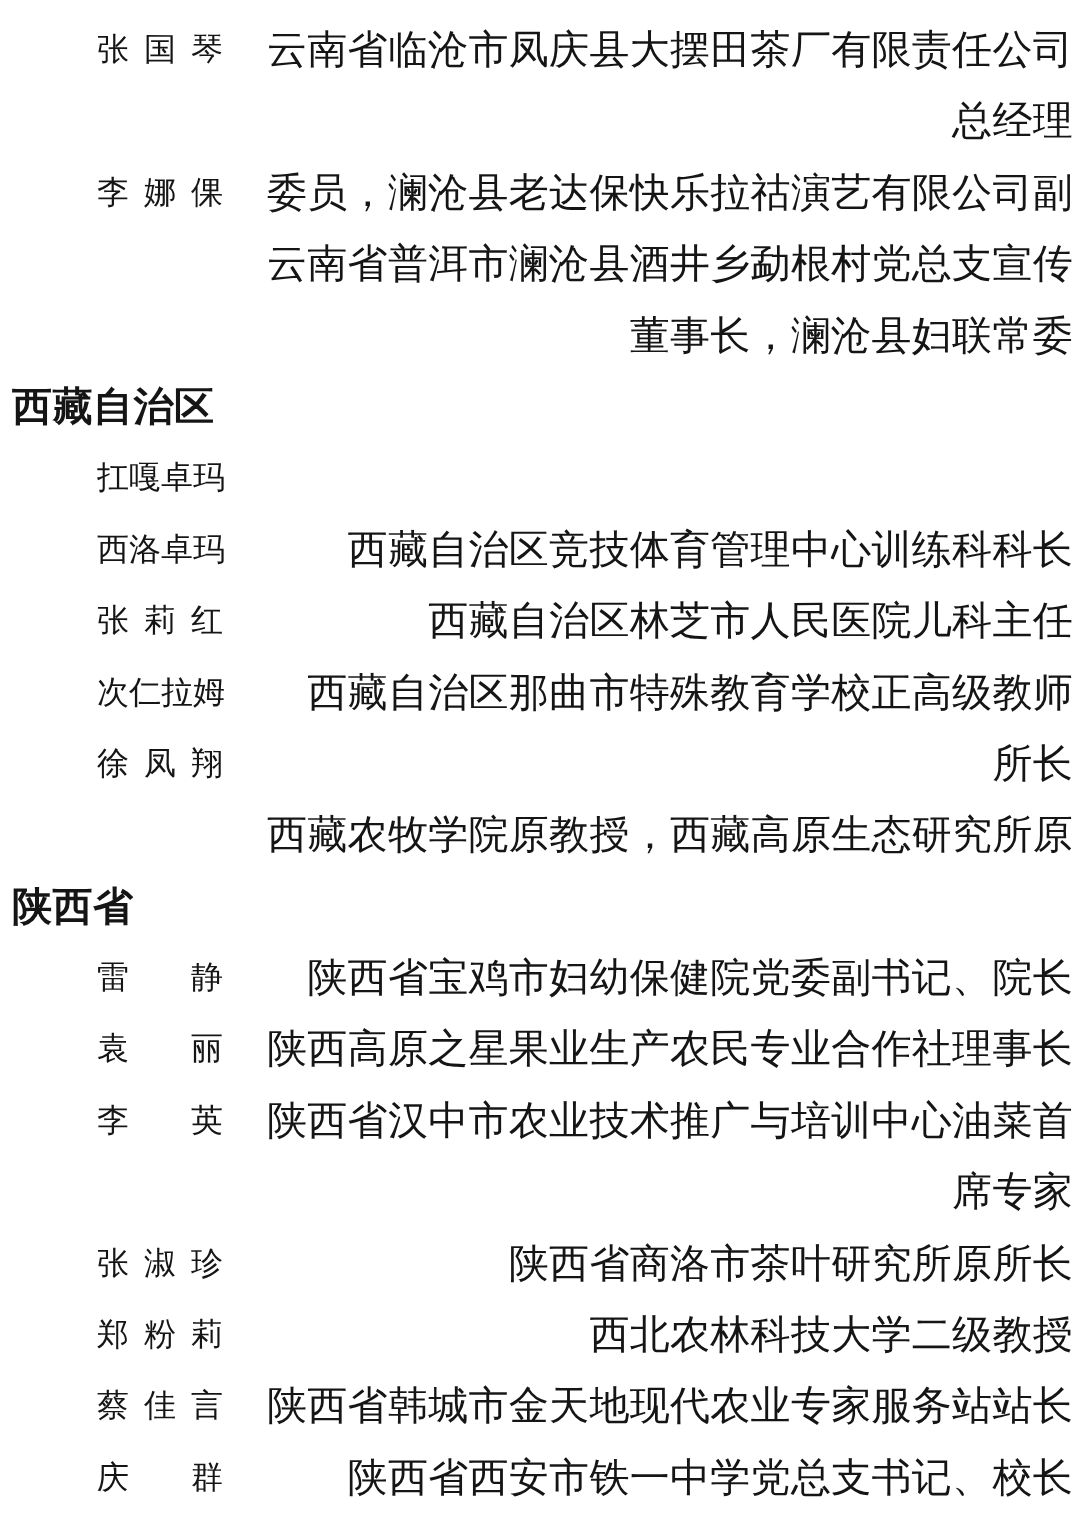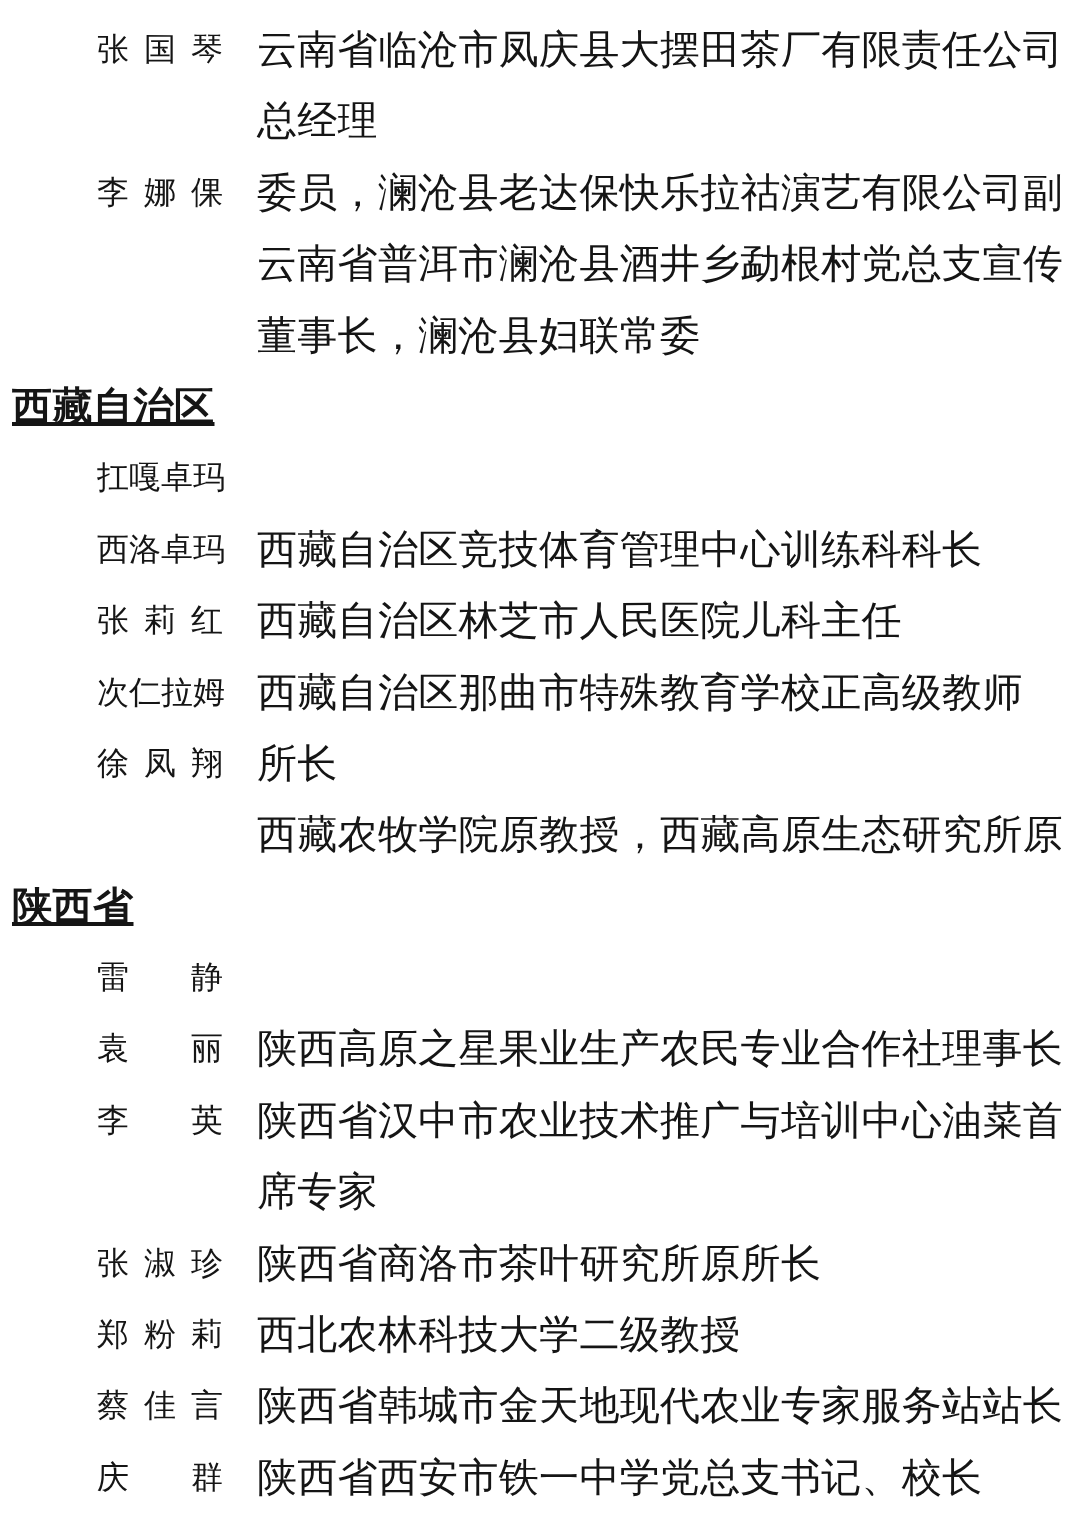--- a/index.html
+++ b/index.html
@@ -21,21 +21,20 @@
   
   .region-header {
     height: 71.4px;
     line-height: 71.4px;
     margin-left: 12px;
     font-family: "Liberation Sans", "DejaVu Sans", sans-serif;
     font-weight: 700;
     font-size: 40px;
     letter-spacing: 0.5px;
     white-space: nowrap;
-    text-decoration: underline;
   }
 
   
   .row { display: flex; align-items: flex-start; }
 
   .name {
     flex: 0 0 126px;
     width: 126px;
     margin-left: 97px;
     font-size: 32px;
@@ -45,20 +44,21 @@
     justify-content: space-between;
     white-space: nowrap;
     overflow: visible;
   }
   .name span { display: inline-block; }
 
   .desc {
     margin-left: 34px;
     width: 816px;
     font-size: 40px;
+    text-align: right;
   }
   .dline {
     height: 71.4px;
     line-height: 71.4px;
     letter-spacing: 0.3px;
     white-space: nowrap;
   }
 </style>
 </head>
 <body>
@@ -148,20 +148,23 @@
     </div>
   </div>
 
   <div class="region-header">陕西省</div>
 
   <div class="row">
     <div class="name">
         <span>雷</span>
         <span>静</span>
       </div>
+    <div class="desc">
+      <div class="dline">陕西省宝鸡市妇幼保健院党委副书记、院长</div>
+    </div>
   </div>
 
   <div class="row">
     <div class="name">
         <span>袁</span>
         <span>丽</span>
       </div>
     <div class="desc">
       <div class="dline">陕西高原之星果业生产农民专业合作社理事长</div>
     </div>

